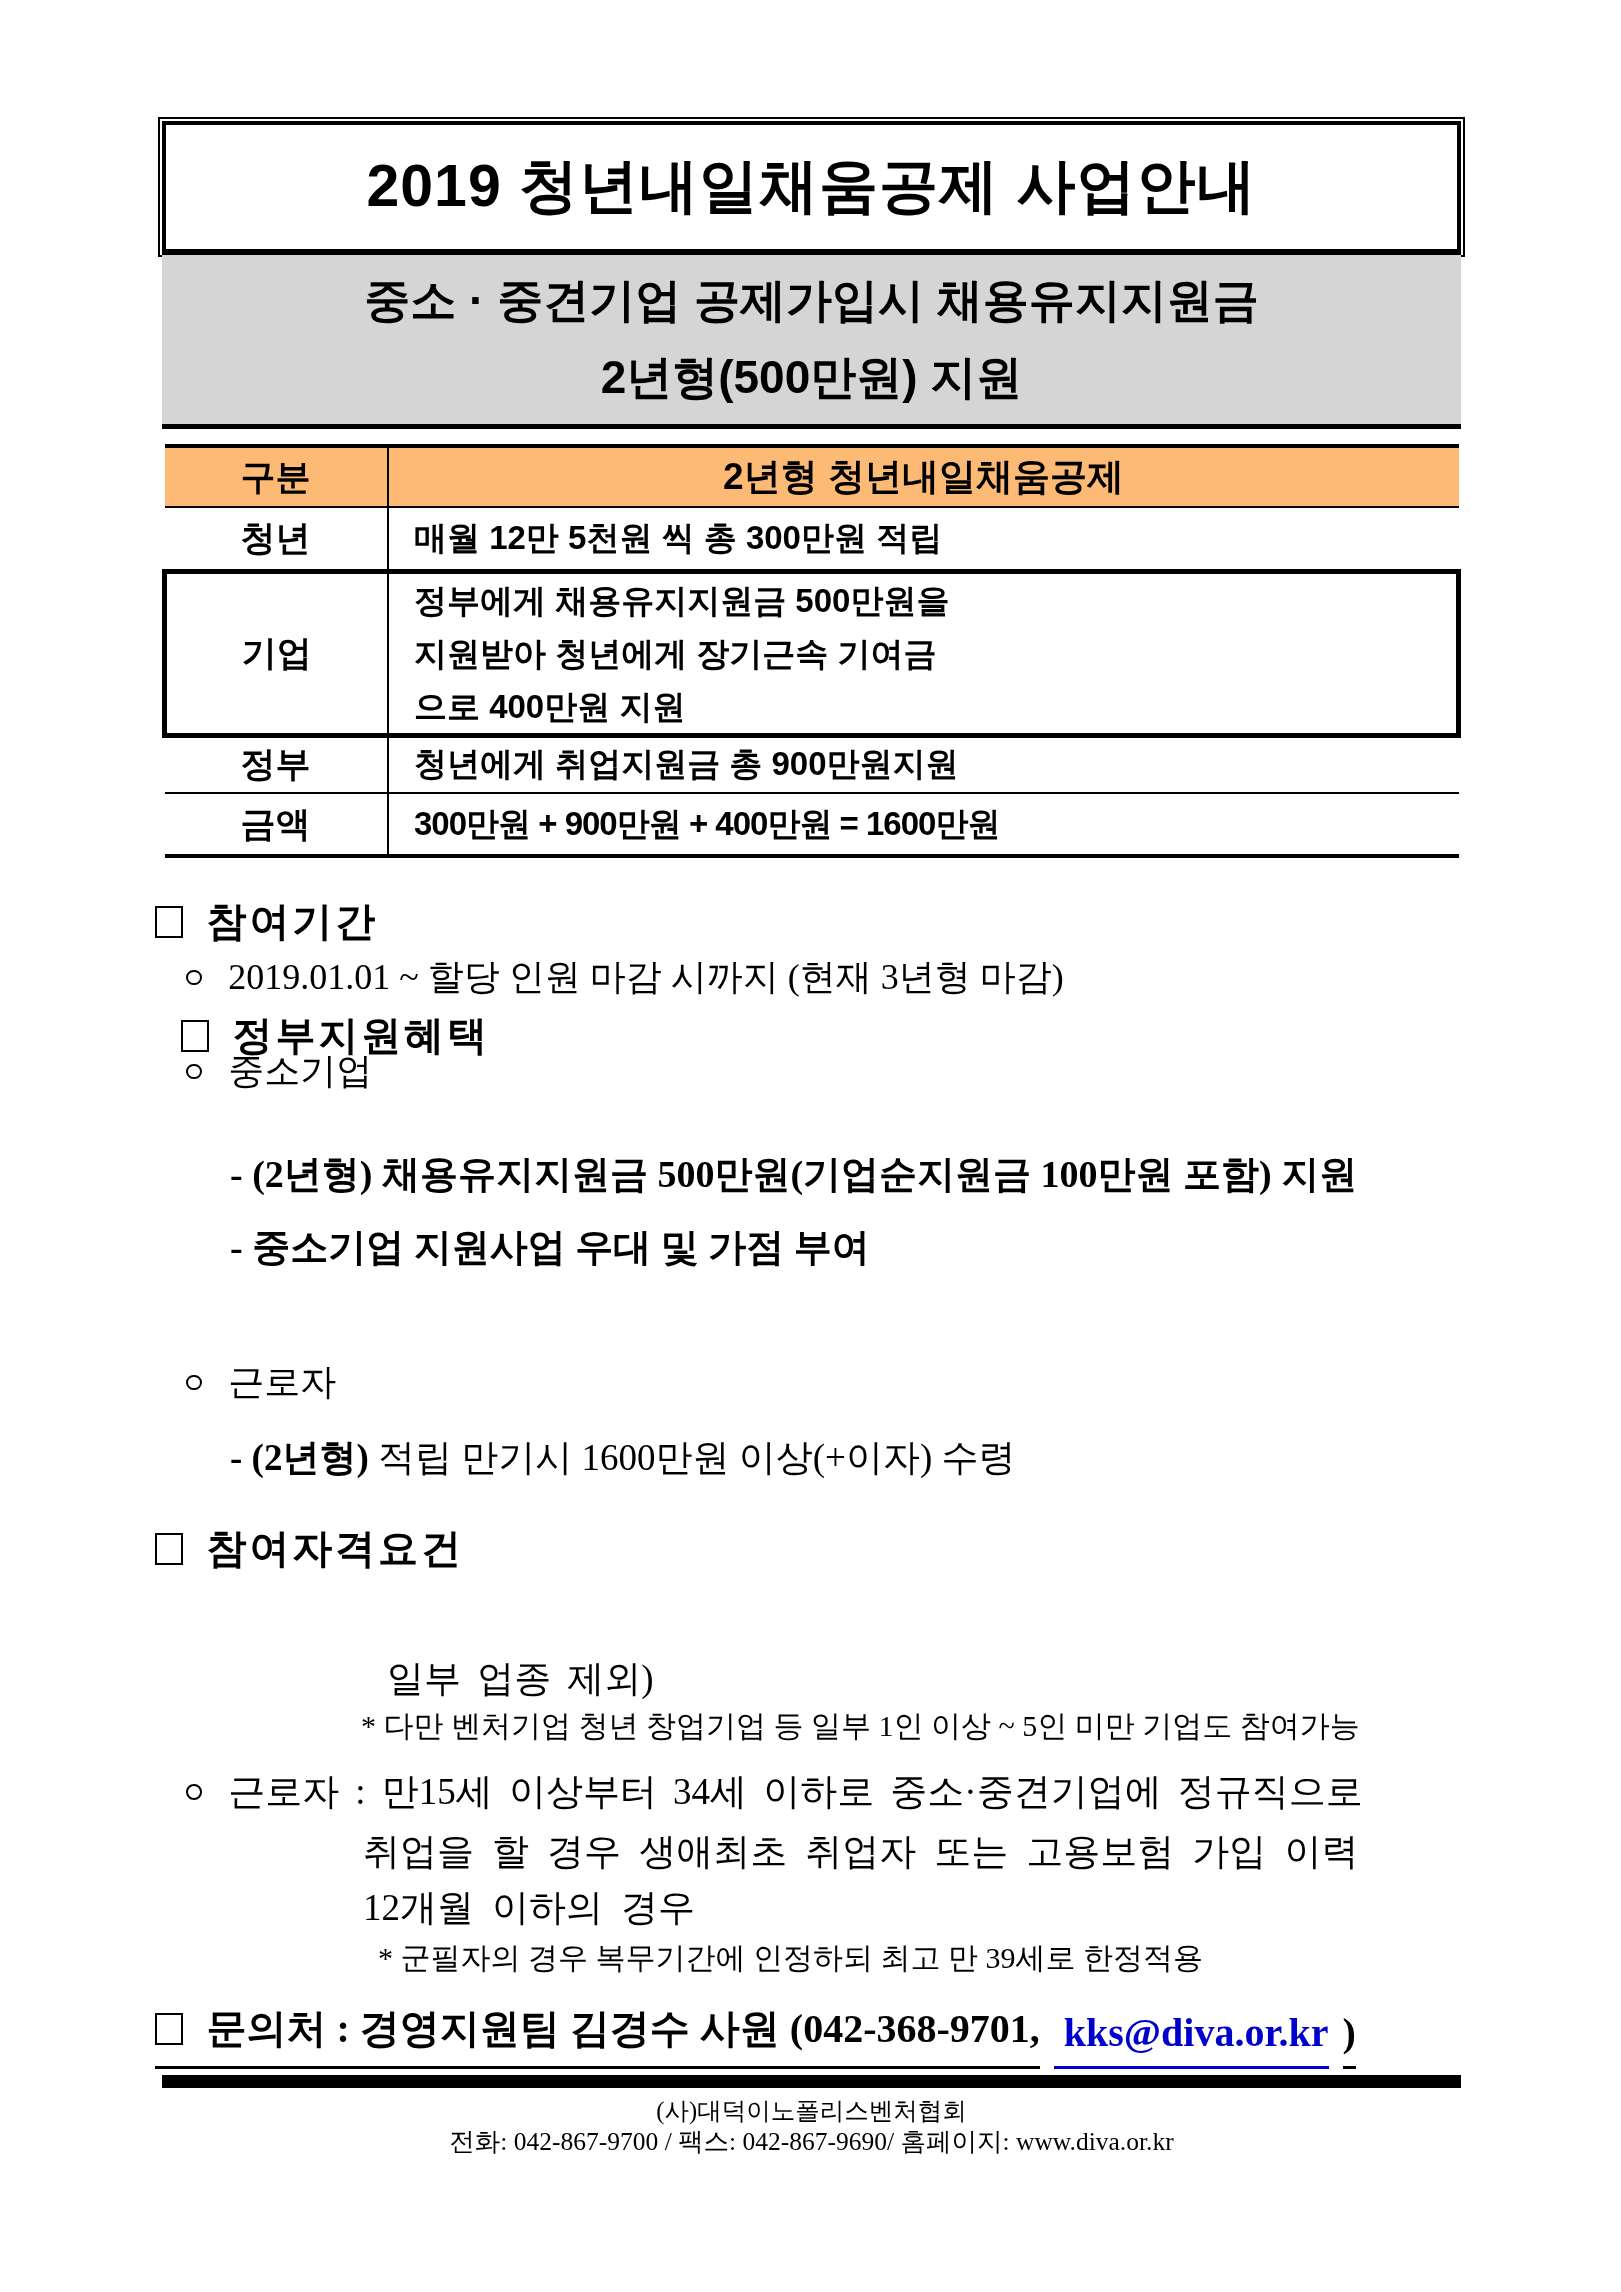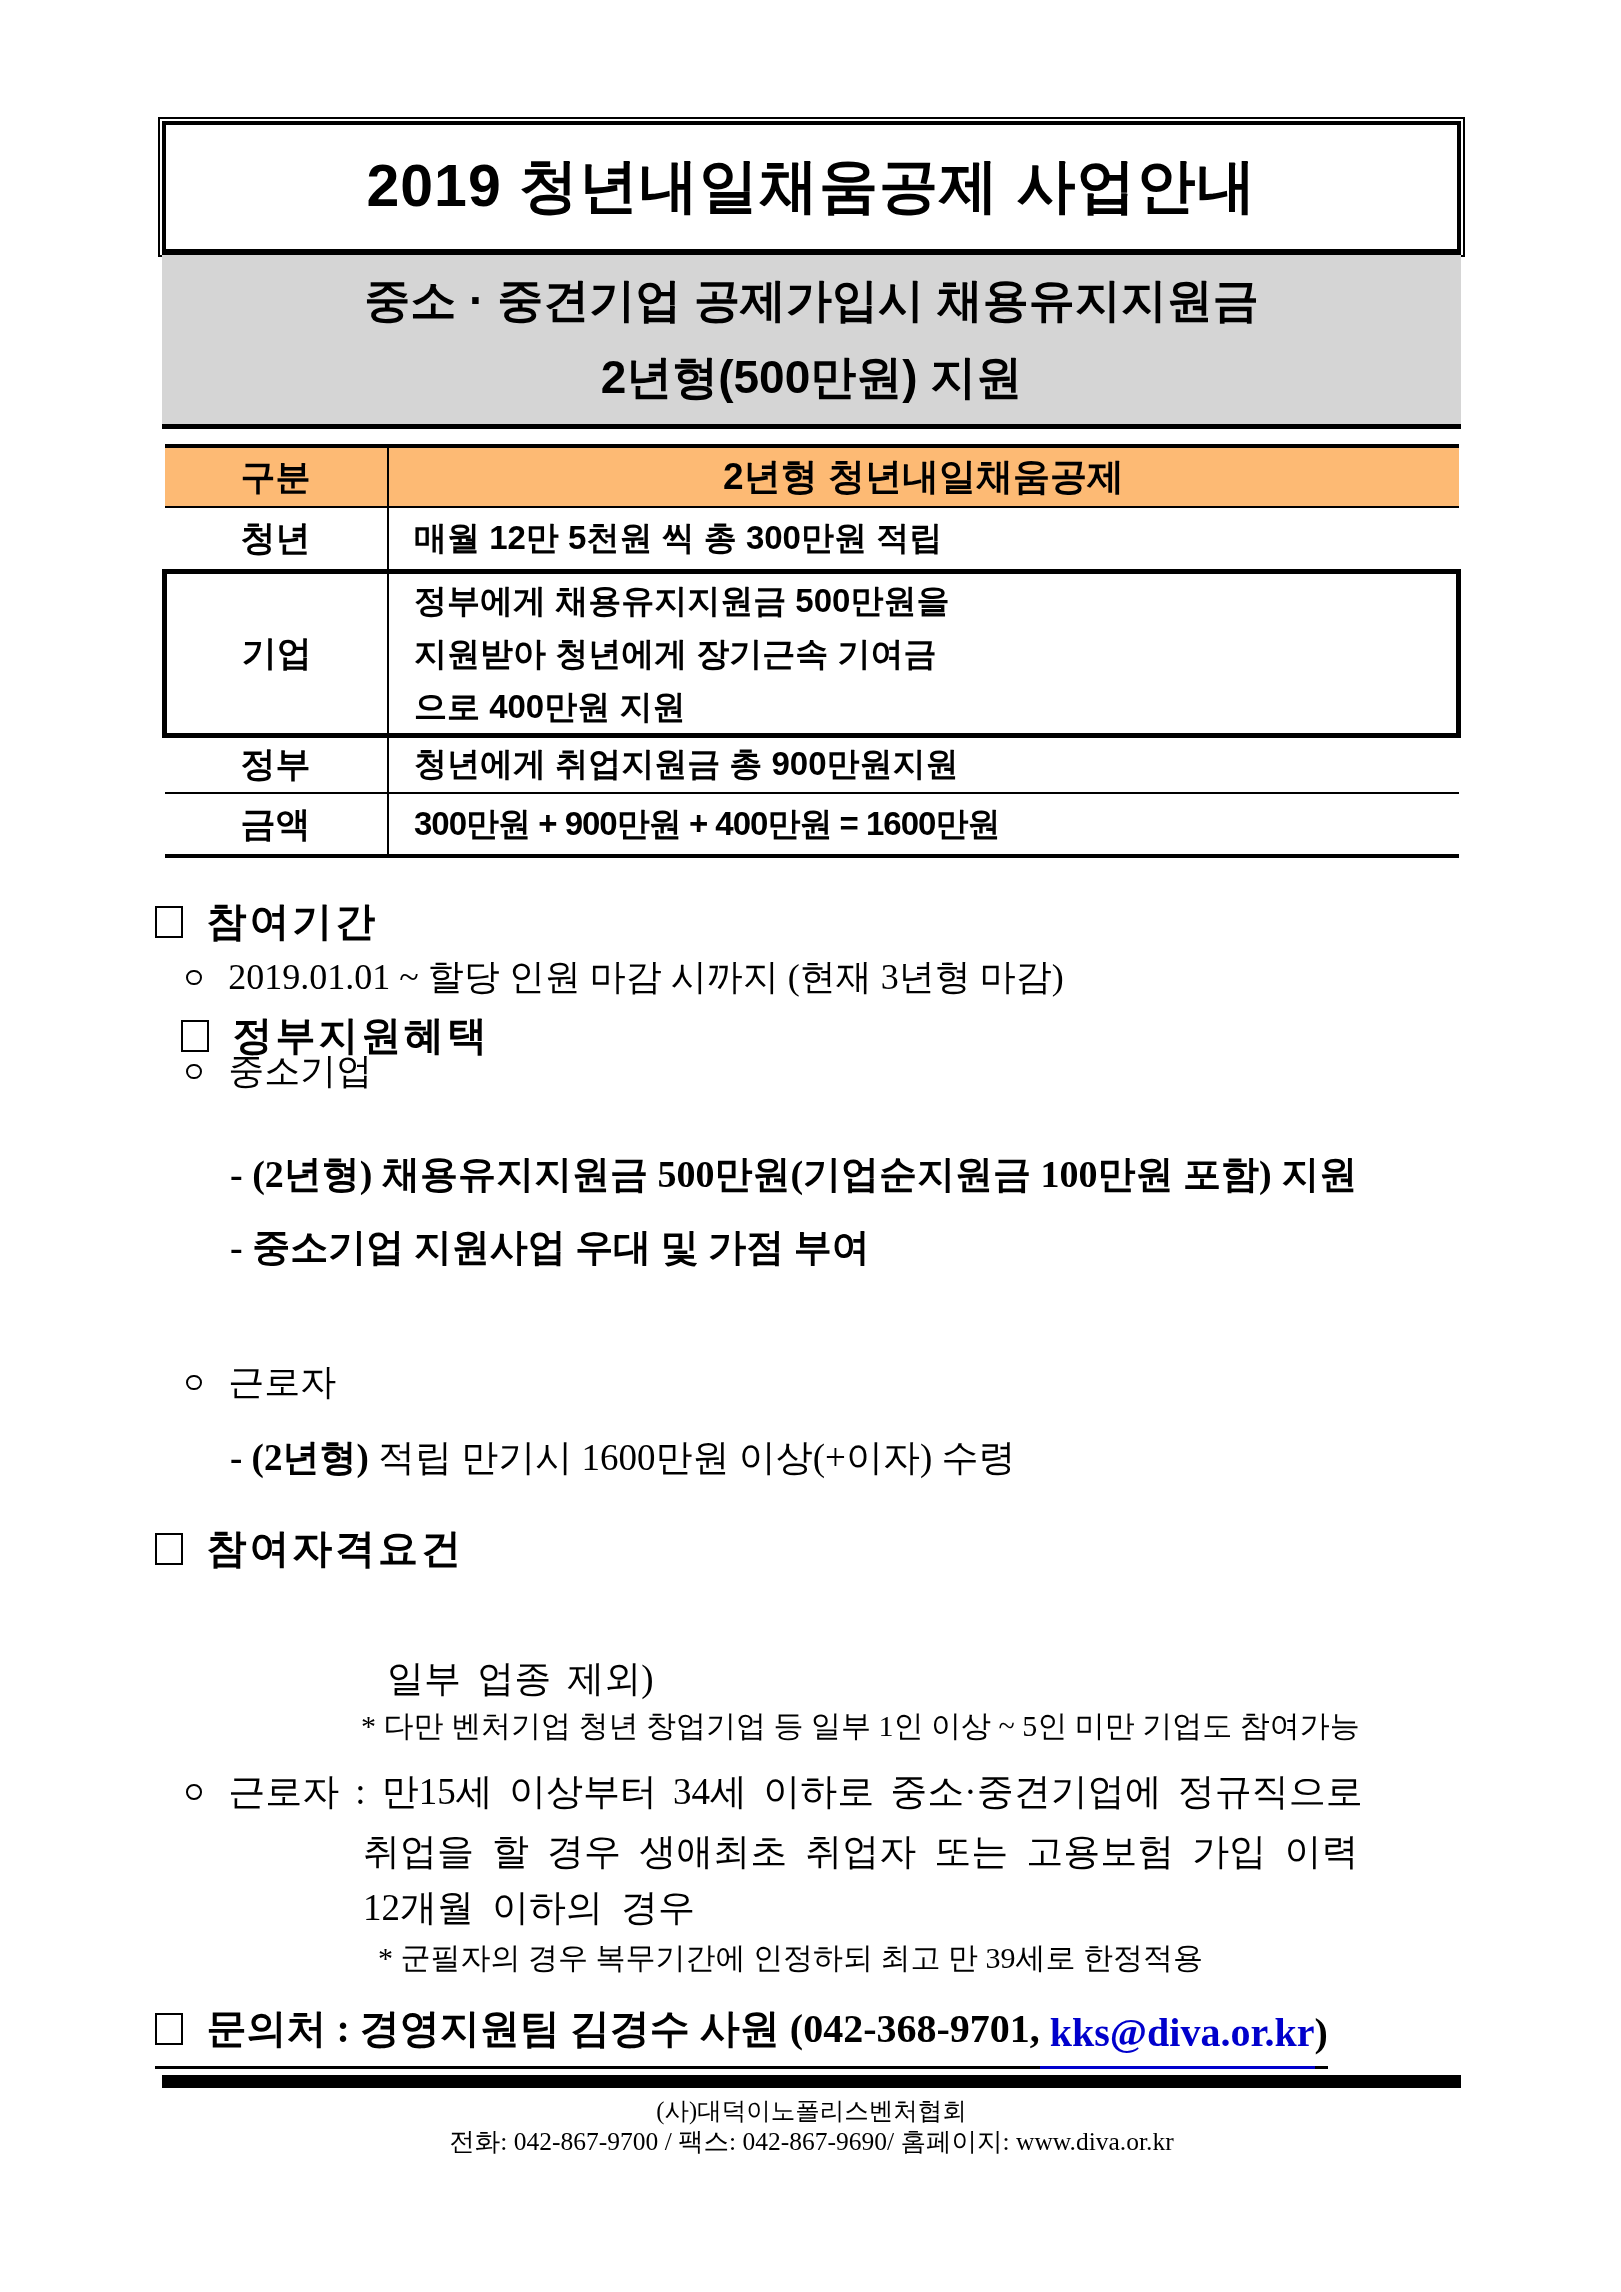--- a/index.html
+++ b/index.html
@@ -77,21 +77,21 @@
     display: inline-block; width: 15.7px; height: 15.7px;
     border: 2px solid #000; border-radius: 50%;
     margin-right: 26.5px; flex: 0 0 auto;
   }
   .item { font-size: 36px; }
   .dash-bold { font-size: 38px; font-weight: bold; }
   .note { font-size: 30px; }
   .qual { font-size: 37px; word-spacing: 6.9px; }
   .cont { font-size: 37px; word-spacing: 8.8px; }
   
-  .contact { position: absolute; left: 155px; top: 2001px; display: flex; align-items: flex-end; white-space: nowrap; }
+  .contact { position: absolute; left: 155px; top: 2001px; display: flex; align-items: flex-end; white-space: nowrap; gap: 14px; }
   .contact .useg { border-bottom: 3.9px solid #000; padding-bottom: 9.8px; display: flex; align-items: center; }
   .contact .txt { font-size: 40px; font-weight: bold; }
   .contact .email-seg { border-bottom-color: #0000cc; }
   .contact .email-seg .txt { color: #0000cc; }
   
   .footer-bar { position: absolute; left: 162px; top: 2075px; width: 1299px; height: 12.7px; background: #000; }
   .footer-line { position: absolute; left: 162px; width: 1299px; text-align: center; }
   .f1 { top: 2094px; font-size: 24.5px; }
   .f2 { top: 2124px; font-size: 25.5px; }
 </style>

